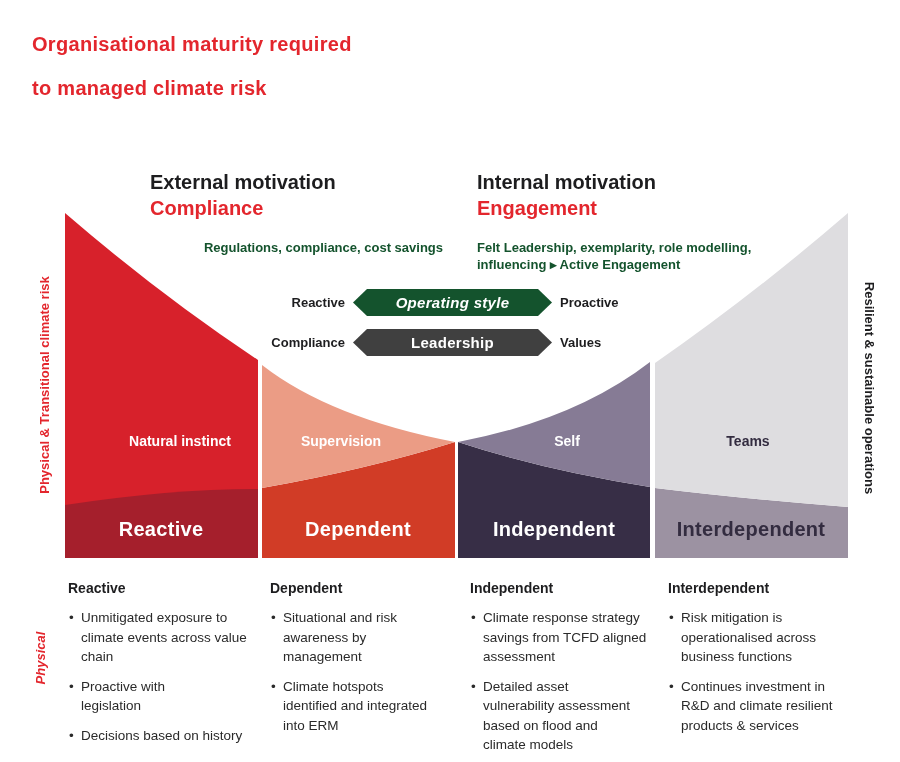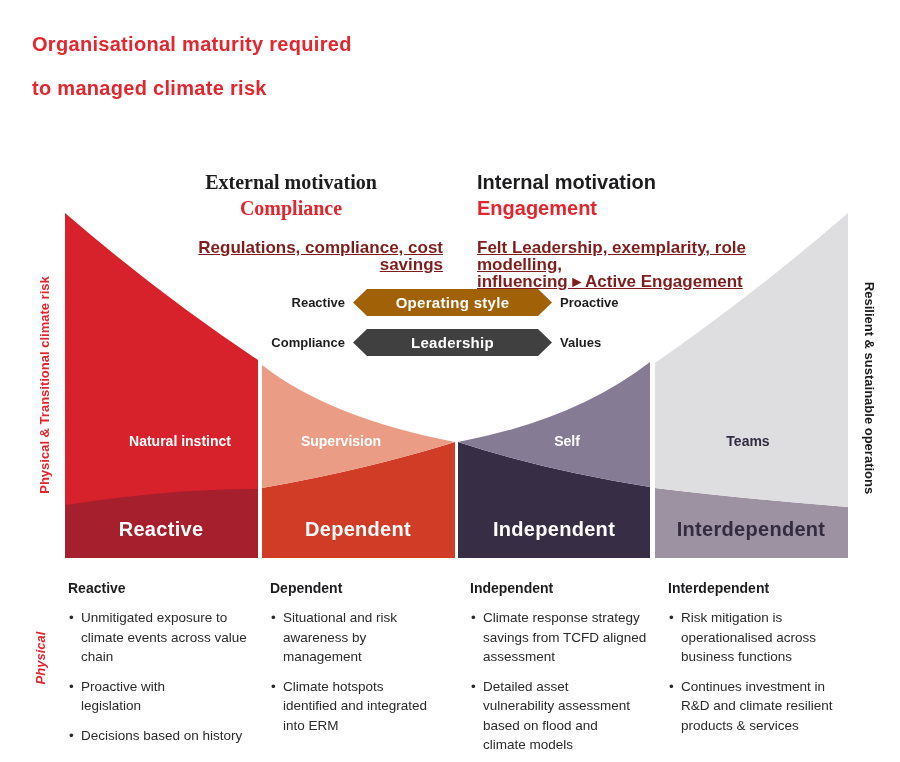--- a/index.html
+++ b/index.html
@@ -14,28 +14,27 @@
   
   .title{
     left:32px;top:22px;
     font-size:20px;font-weight:700;color:#E3262D;
     line-height:44px;letter-spacing:.3px;
   }
   .title span{display:block;}
 
   
   .mot{font-size:20px;font-weight:700;line-height:26px;}
-  .mot-ext{left:150px;top:169px;width:282px;text-align:center;font-family:Liberation Serif, serif;}
+  .mot-ext{left:150px;top:169px;width:282px;text-align:left;}
   .mot-int{left:477px;top:169px;width:300px;text-align:left;}
   .mot .tagline{color:#E3262D;}
 
   .mot-desc{
-    font-size:17px;font-weight:600;line-height:17px;color:#7f1d1d;
+    font-size:13px;font-weight:600;line-height:17px;color:#14532d;
     white-space:pre-line;
-    text-decoration:underline;
   }
   .desc-ext{left:150px;top:239px;width:293px;text-align:right;}
   .desc-int{left:477px;top:239px;width:300px;}
 
   
   .spec-row{left:0;top:0;width:900px;height:27px;}
   .row-op{top:289px;}
   .row-lead{top:329px;}
   .spec-side{
     position:absolute;top:0;height:27px;line-height:27px;
@@ -45,21 +44,21 @@
   .spec-right{left:560px;width:120px;text-align:left;}
   .spec-arrow{
     position:absolute;left:353px;top:0;width:199px;height:27px;
     clip-path:polygon(14px 0,185px 0,100% 50%,185px 100%,14px 100%,0 50%);
     text-align:center;
   }
   .spec-arrow span{
     display:block;line-height:27px;font-size:15px;font-weight:700;color:#ffffff;
     letter-spacing:.3px;
   }
-  .arrow-op{background:#a16207;}
+  .arrow-op{background:#14532d;font-style:italic;}
   .arrow-lead{background:#404040;}
 
   
   .diagram-svg{left:0;top:0;}
   .p1-wedge{fill:#D7212B;}
   .p1-base{fill:#A51F2C;}
   .p2-base{fill:#D13C26;}
   .p2-wedge{fill:#EB9C85;}
   .p3-base{fill:#372E46;}
   .p3-wedge{fill:#867B95;}

